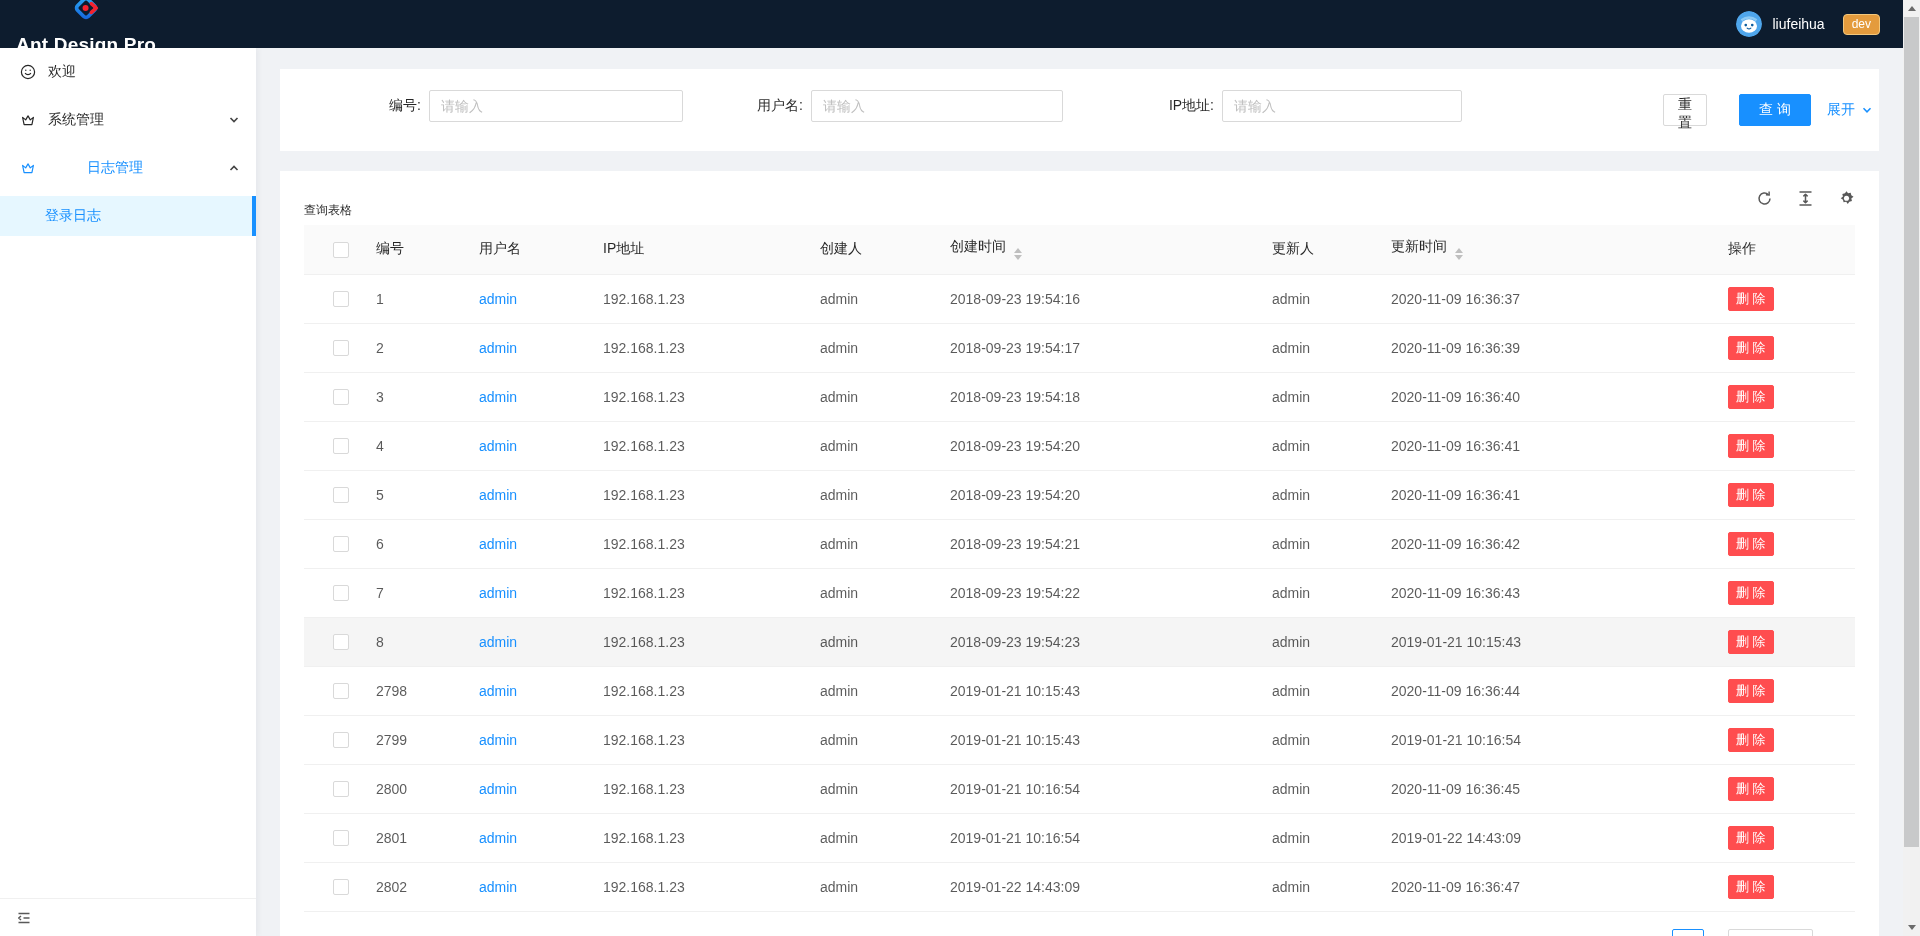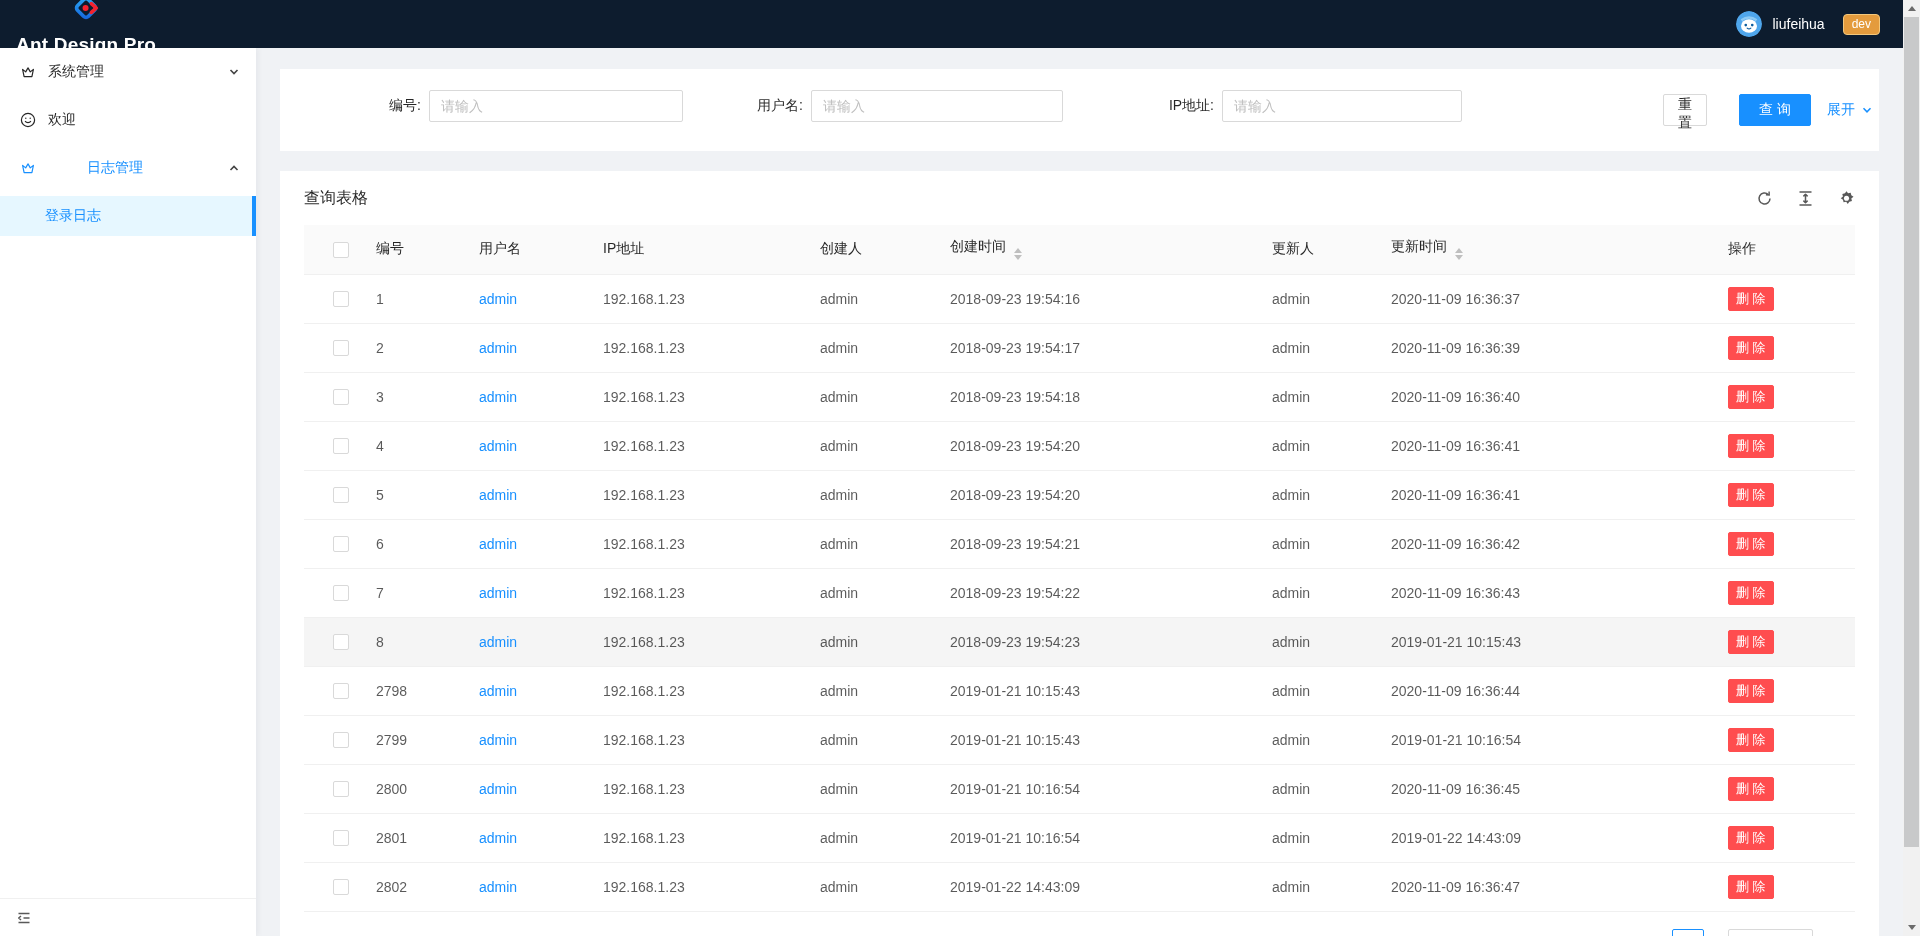--- a/index.html
+++ b/index.html
@@ -77,22 +77,22 @@
   .btn-reset{ left:1383px; width:44px; background:#fff; border:1px solid #d9d9d9; color:rgba(0,0,0,.85); }
   .btn-query{ left:1459px; width:72px; background:#1890ff; border:1px solid #1890ff; color:#fff; }
   .expand-link{
     position:absolute; left:1547px; top:25px; height:32px;
     display:flex; align-items:center; gap:6px; color:#1890ff; cursor:pointer;
   }
 
   
   .table-card{ top:123px; left:24px; width:1599px; height:820px; }
   .tbl-title{
-    position:absolute; left:24px; top:0; height:54px; display:flex; align-items:center;
-    font-size:16px; font-weight:500; color:rgba(0,0,0,.85);
+    position:absolute; left:24px; top:12px; height:54px; display:flex; align-items:center;
+    font-size:12px; font-weight:500; color:rgba(0,0,0,.85);
   }
   .tb-icons{
     position:absolute; right:24px; top:0; height:54px;
     display:flex; align-items:center; gap:24px;
   }
   .tb-icons .ticon{ display:inline-flex; cursor:pointer; }
 
   table{
     position:absolute; top:54px; left:24px; width:1551px;
     border-collapse:collapse; table-layout:fixed;
@@ -176,40 +176,40 @@
     <span class="user-name">liufeihua</span>
     <span class="env-tag">dev</span>
   </div>
 </header>
 
 <aside class="sidebar">
   <nav class="menu" id="menu">
       <div class="menu-item">
         <span class="mi-icon">
           <svg width="16" height="16" viewBox="0 0 16 16" fill="none" stroke="currentColor" stroke-width="1.2">
+            <circle cx="8" cy="8" r="6.6"></circle>
+            <path d="M5.1 9.1a3.5 3.5 0 0 0 5.8 0"></path>
+            <circle cx="5.8" cy="6.2" r="0.7" fill="currentColor" stroke="none"></circle>
+            <circle cx="10.2" cy="6.2" r="0.7" fill="currentColor" stroke="none"></circle>
+          </svg>
+        </span>
+        <span>欢迎</span>
+      </div>
+      <div class="menu-item">
+        <span class="mi-icon">
+          <svg width="16" height="16" viewBox="0 0 16 16" fill="none" stroke="currentColor" stroke-width="1.2">
             <path d="M2.6 5.4 L4.1 12.6 H11.9 L13.4 5.4 L10.3 7.9 L8 3.9 L5.7 7.9 Z" stroke-linejoin="round"></path>
           </svg>
         </span>
         <span>系统管理</span>
         <span class="mi-chevron">
           <svg width="12" height="12" viewBox="0 0 12 12" fill="none" stroke="currentColor" stroke-width="1.6">
             <polyline points="2.5,4 6,7.6 9.5,4"></polyline>
           </svg>
         </span>
-      </div>
-      <div class="menu-item">
-        <span class="mi-icon">
-          <svg width="16" height="16" viewBox="0 0 16 16" fill="none" stroke="currentColor" stroke-width="1.2">
-            <circle cx="8" cy="8" r="6.6"></circle>
-            <path d="M5.1 9.1a3.5 3.5 0 0 0 5.8 0"></path>
-            <circle cx="5.8" cy="6.2" r="0.7" fill="currentColor" stroke="none"></circle>
-            <circle cx="10.2" cy="6.2" r="0.7" fill="currentColor" stroke="none"></circle>
-          </svg>
-        </span>
-        <span>欢迎</span>
       </div>
       <div class="menu-item active">
         <span class="mi-icon">
           <svg width="16" height="16" viewBox="0 0 16 16" fill="none" stroke="currentColor" stroke-width="1.2">
             <path d="M2.6 5.4 L4.1 12.6 H11.9 L13.4 5.4 L10.3 7.9 L8 3.9 L5.7 7.9 Z" stroke-linejoin="round"></path>
           </svg>
         </span>
         <span>日志管理</span>
         <span class="mi-chevron up">
           <svg width="12" height="12" viewBox="0 0 12 12" fill="none" stroke="currentColor" stroke-width="1.6">

